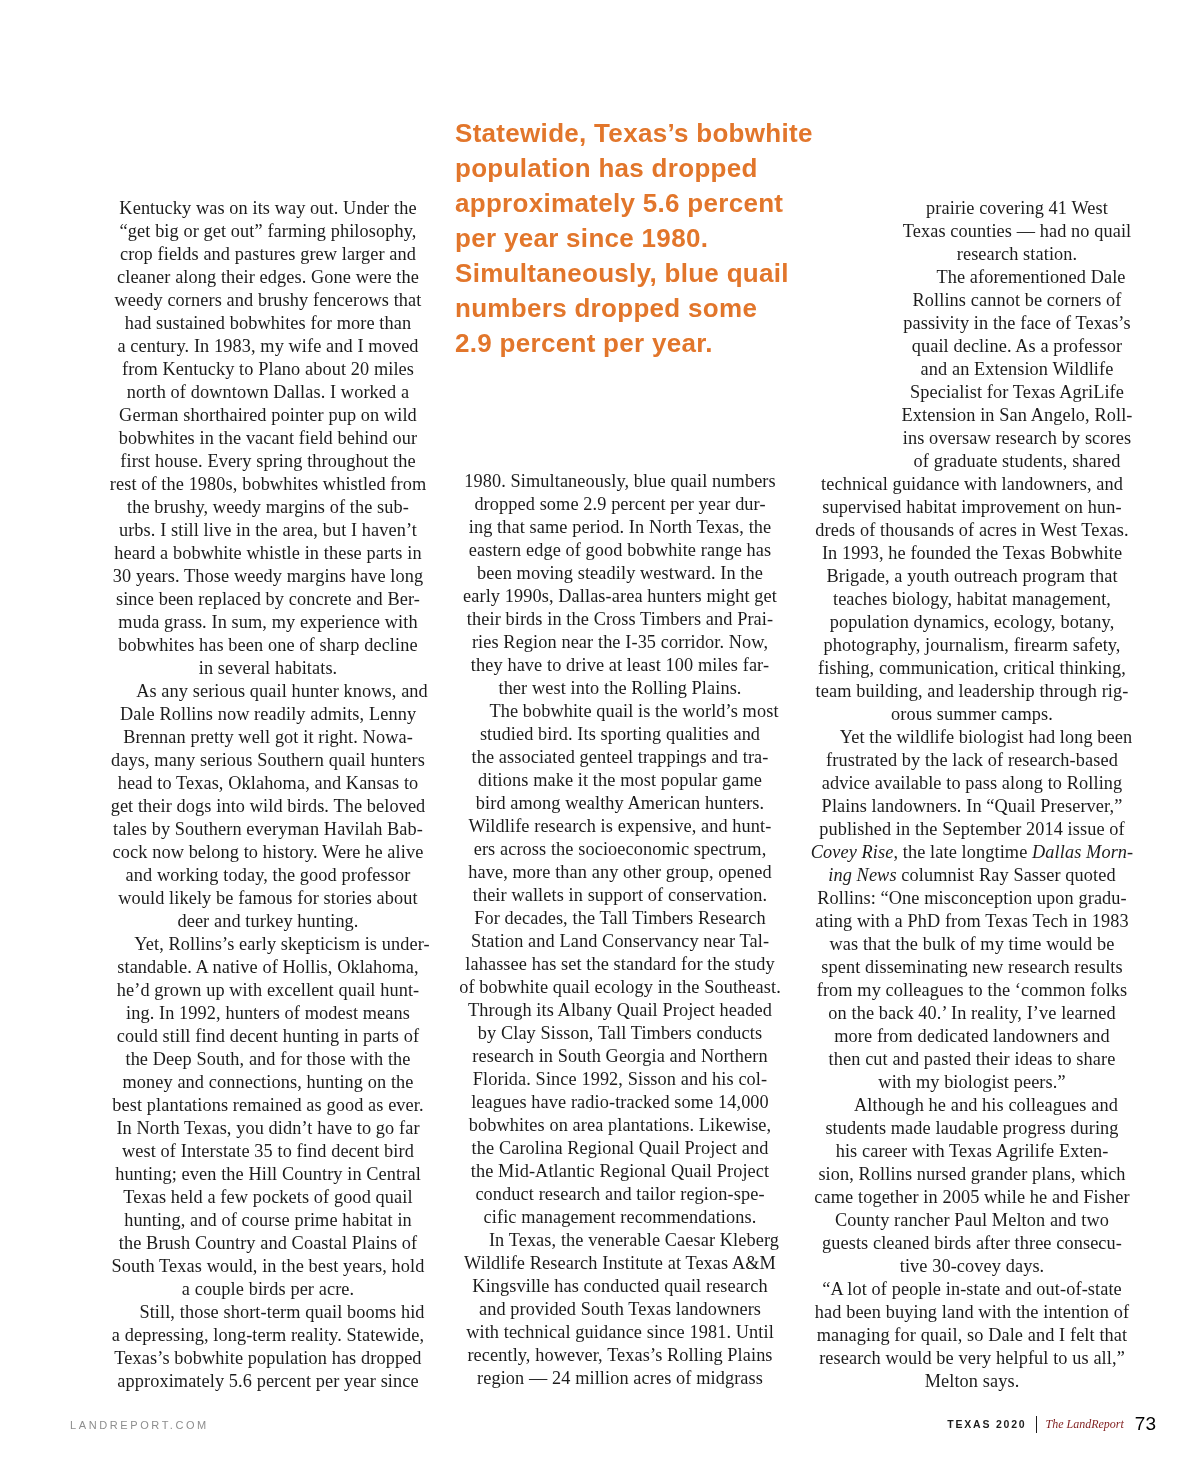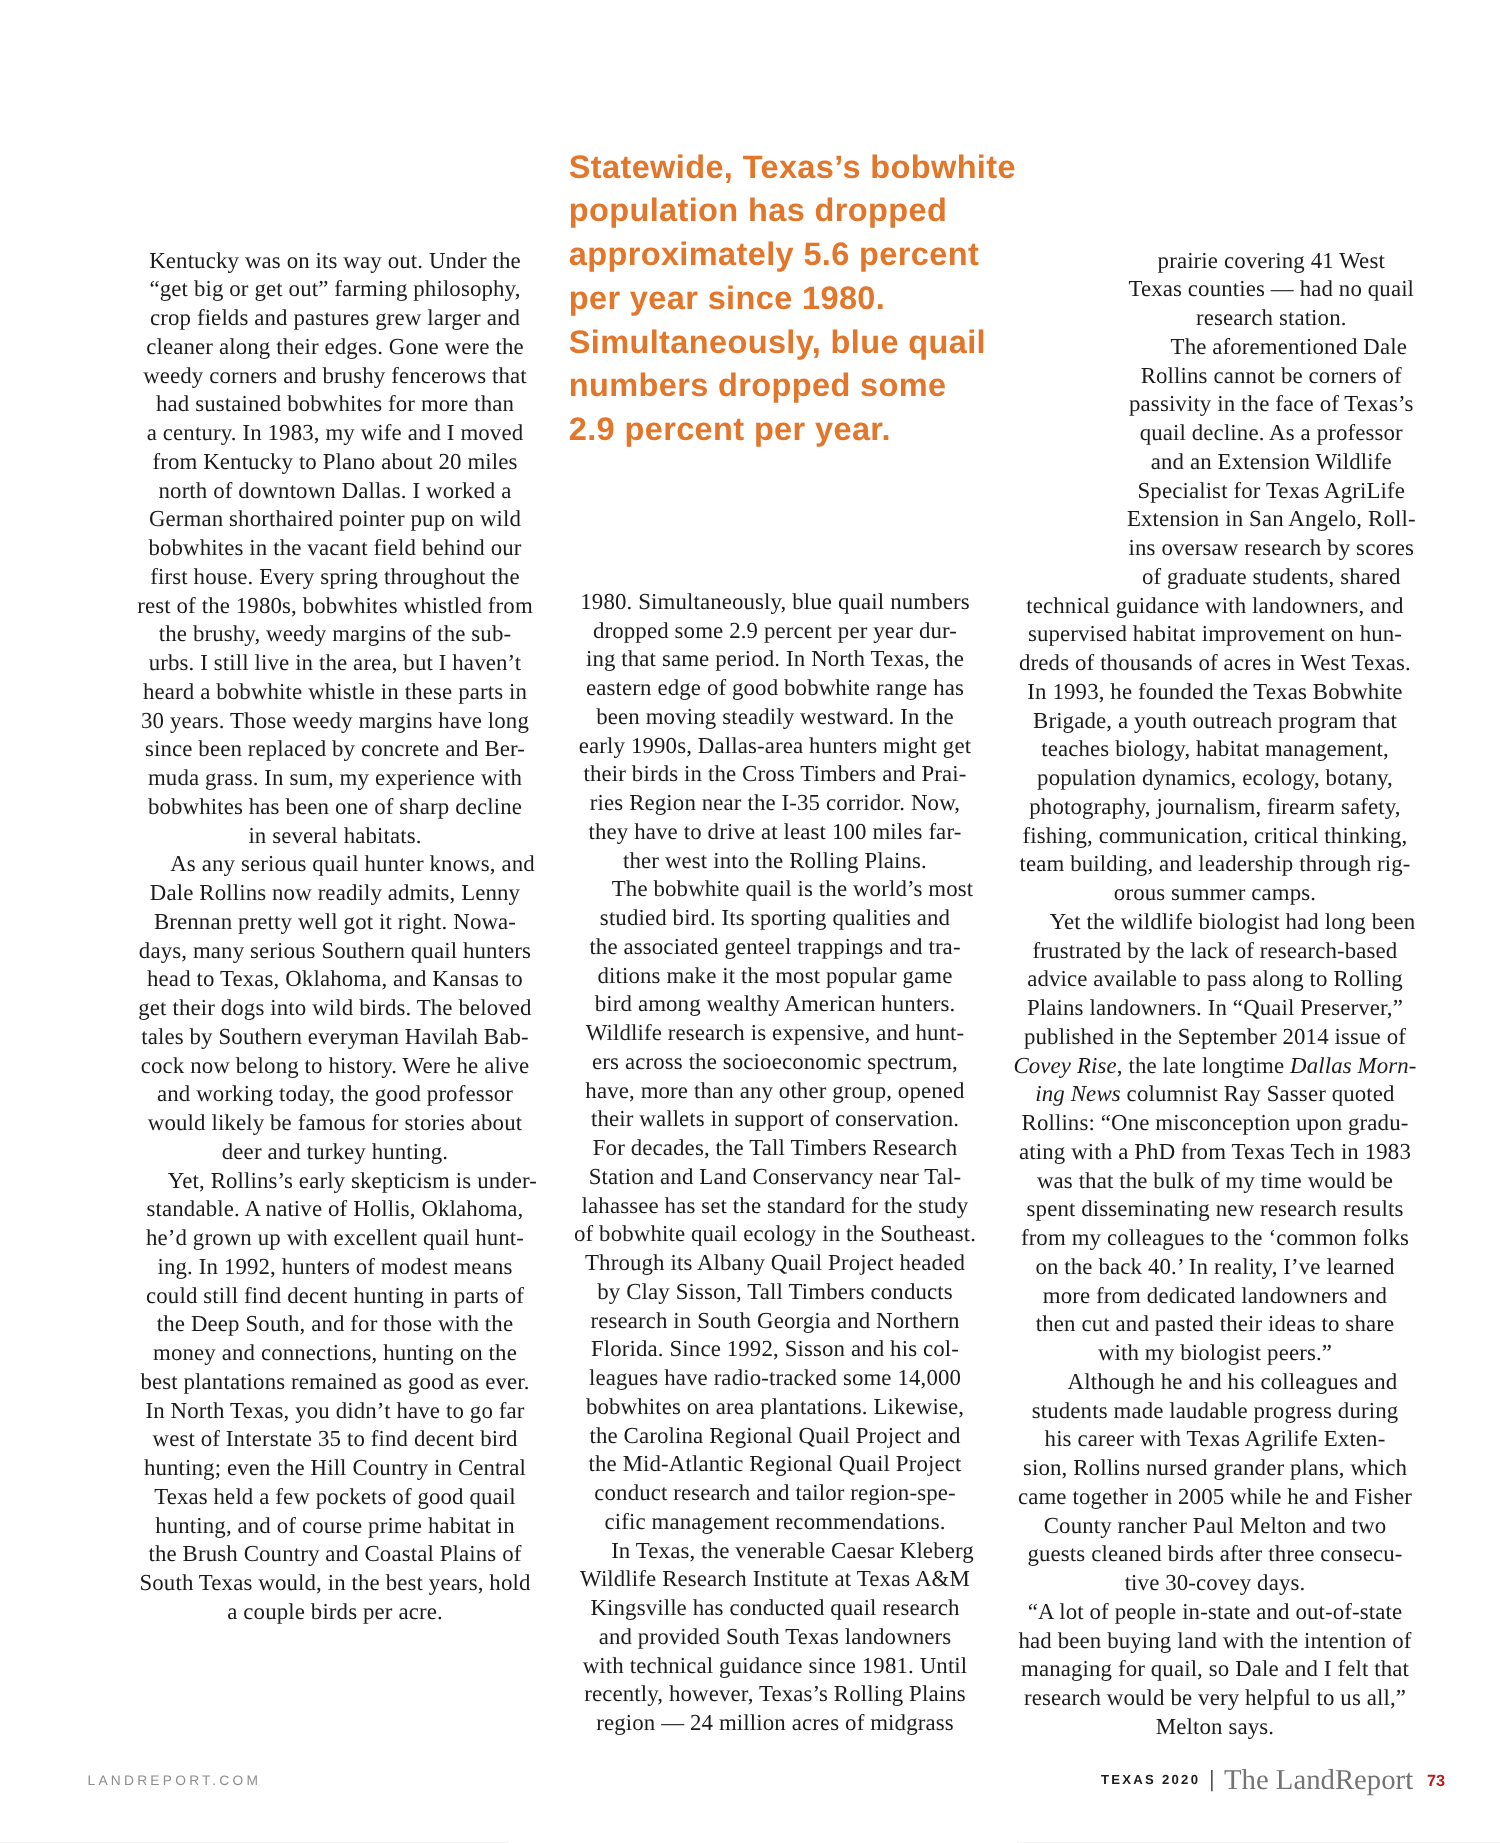--- a/index.html
+++ b/index.html
@@ -58,25 +58,25 @@
   .footer-issue {
     font-family:"Liberation Sans", sans-serif;
     font-size:10.5px; font-weight:bold; letter-spacing:1.8px;
     color:#1c1c1c;
   }
   .footer-divider {
     width:1px; height:17px; background:#1c1c1c;
   }
   .footer-magazine {
     font-family:"Liberation Serif", serif;
-    font-size:23px; color:#737373;
+    font-size:12px; color:#7f1d1d;font-style:italic;
   }
   .footer-page-number {
     font-family:"Liberation Sans", sans-serif;
-    font-size:13px; font-weight:bold; color:#b91c1c;
+    font-size:19px; font-weight:normal; color:#000000;
     margin-left:2px;
   }
   .para i { font-style:italic;margin-top:24px; }
 </style>
 </head>
 <body>
 
 <div class="page">
 
   <div class="pullquote">Statewide, Texas’s bobwhite
@@ -131,20 +131,24 @@
 money and connections, hunting on the
 best plantations remained as good as ever.
 In North Texas, you didn’t have to go far
 west of Interstate 35 to find decent bird
 hunting; even the Hill Country in Central
 Texas held a few pockets of good quail
 hunting, and of course prime habitat in
 the Brush Country and Coastal Plains of
 South Texas would, in the best years, hold
 a couple birds per acre.</p>
+      <p class="para indent">Still, those short-term quail booms hid
+a depressing, long-term reality. Statewide,
+Texas’s bobwhite population has dropped
+approximately 5.6 percent per year since</p>
     </div>
 
     <div class="col">
       <div class="col2-spacer"></div>
       <p class="para">1980. Simultaneously, blue quail numbers
 dropped some 2.9 percent per year dur-
 ing that same period. In North Texas, the
 eastern edge of good bobwhite range has
 been moving steadily westward. In the
 early 1990s, Dallas-area hunters might get

